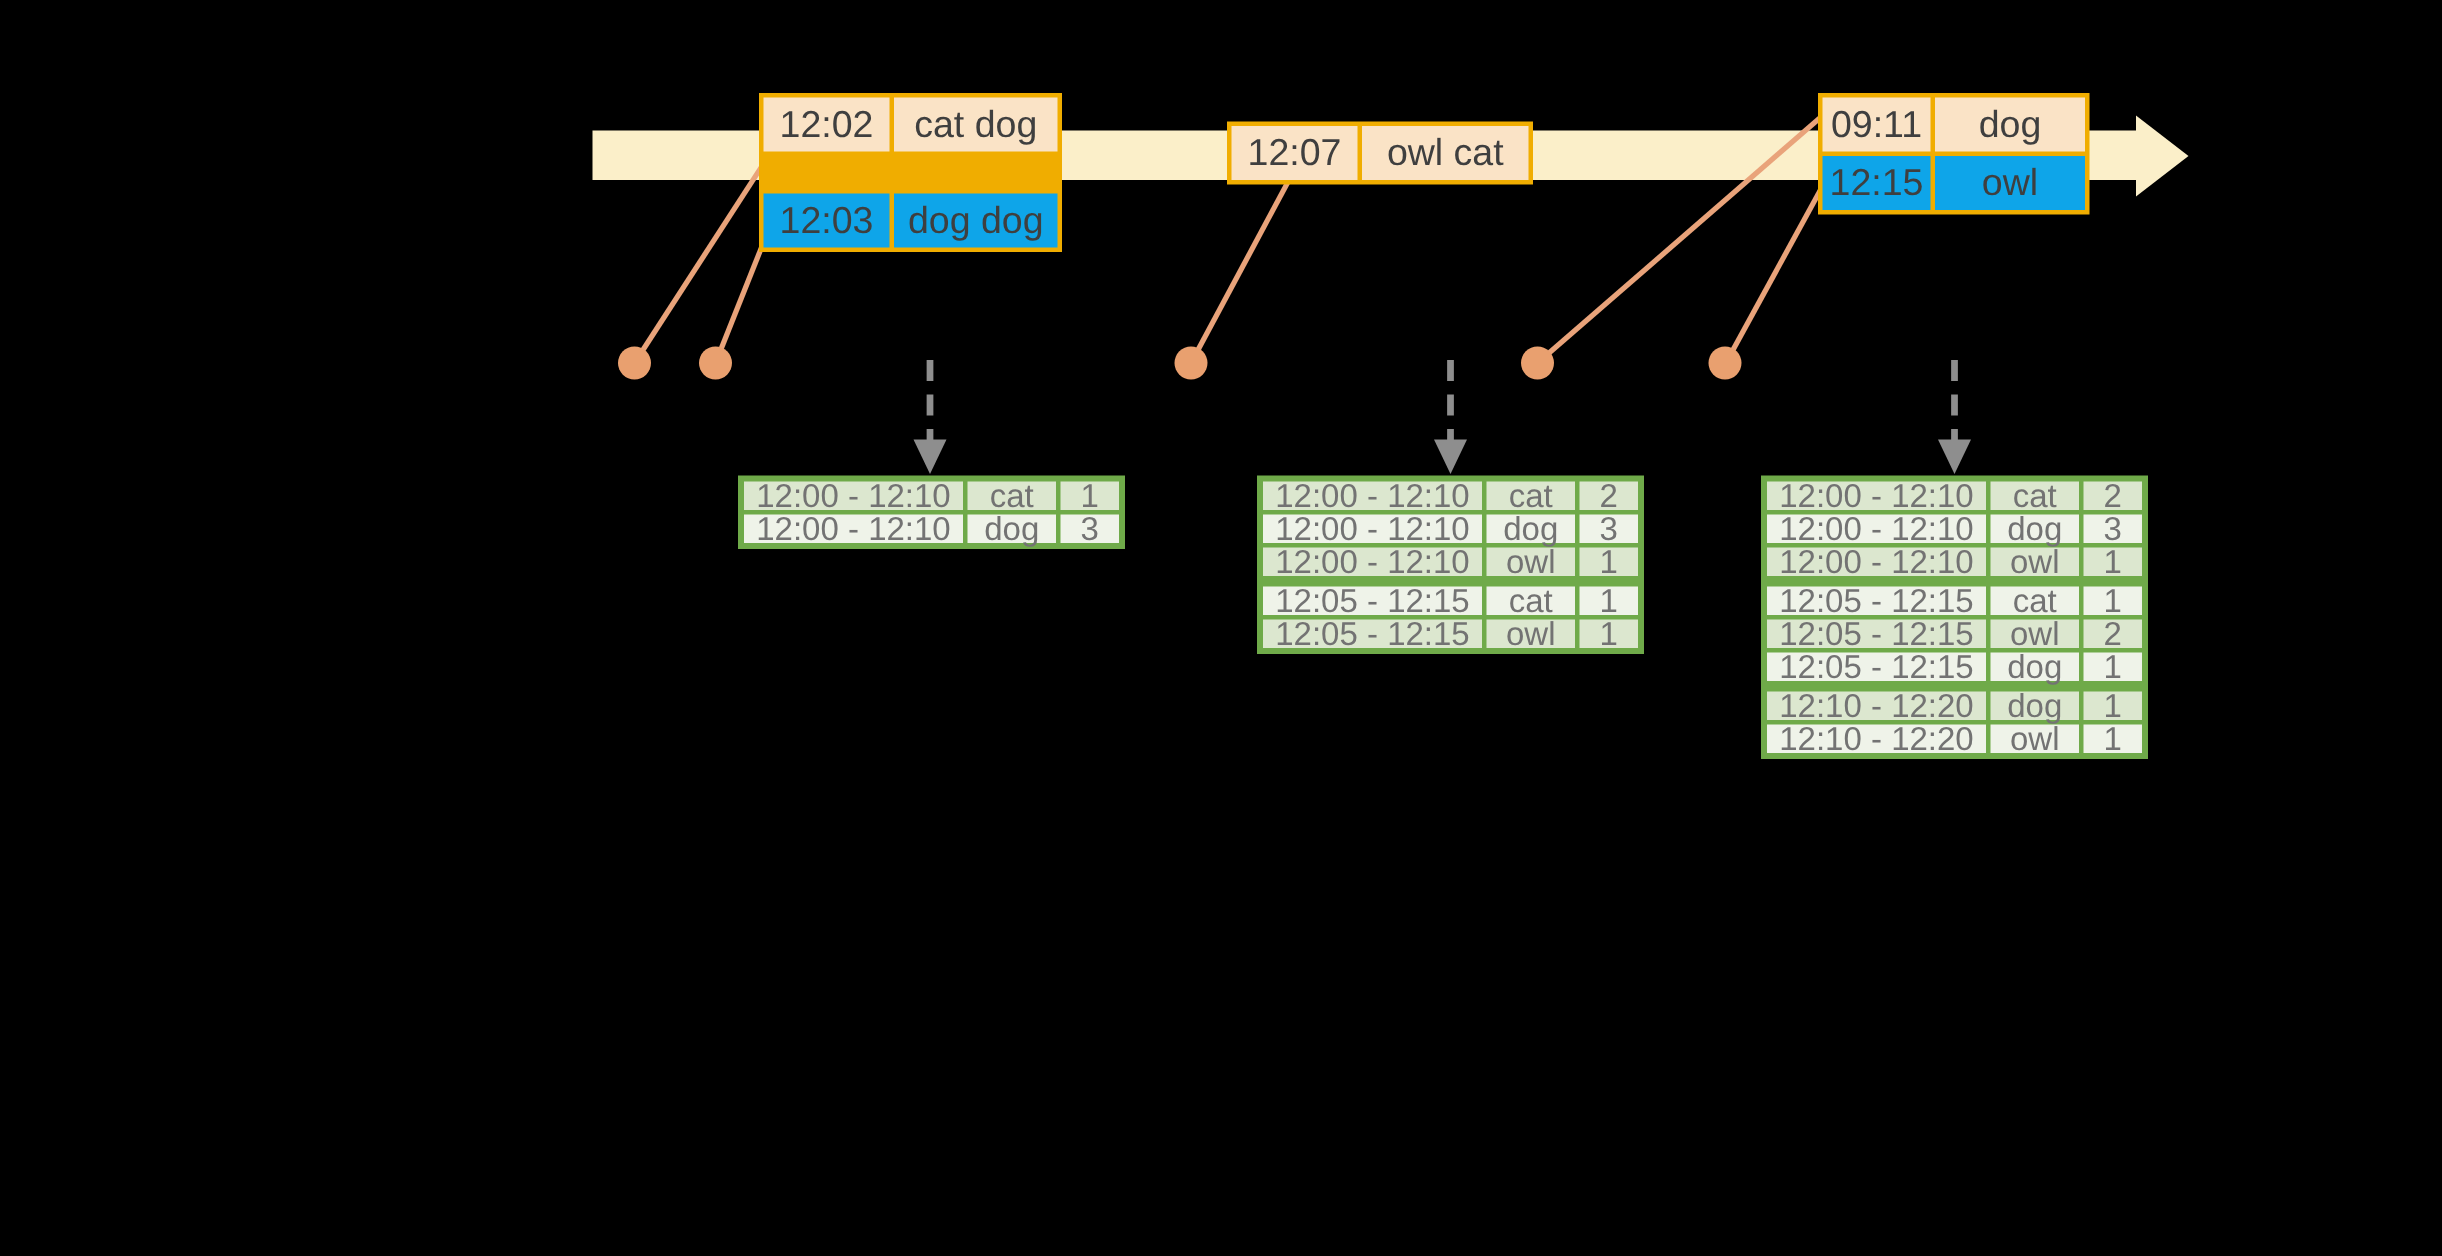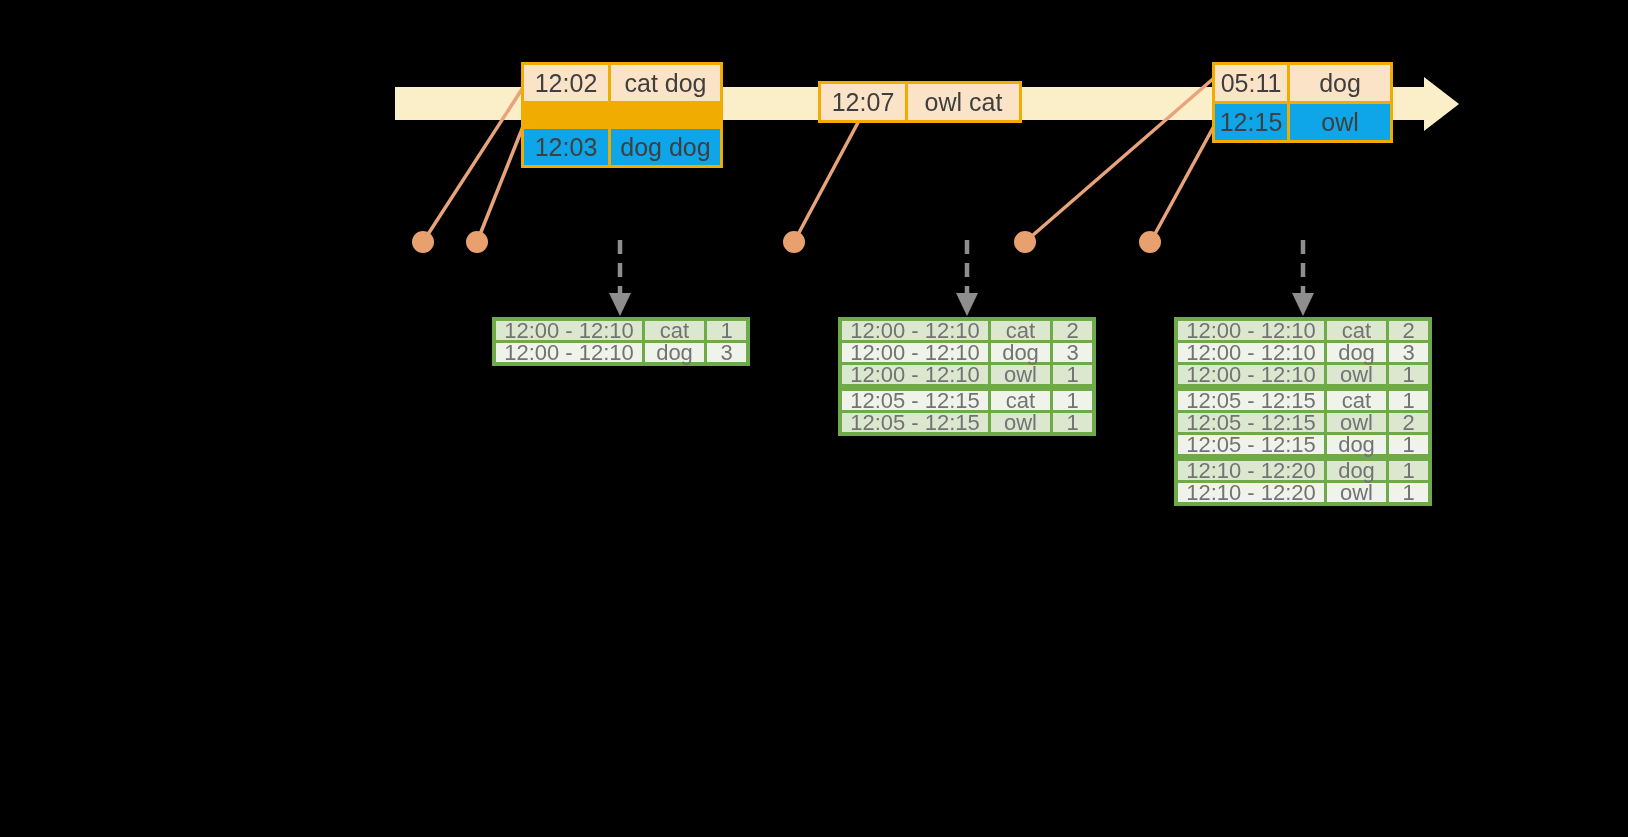--- a/index.html
+++ b/index.html
@@ -15,21 +15,21 @@
   
   #overlay{position:absolute;left:0;top:0;z-index:2;}
 
   
   .ebox{position:absolute;background:#F0AD00;padding:3px;display:flex;flex-direction:column;gap:3px;z-index:3;}
   .ebox .erow{display:grid;gap:3px;}
   .ebox .cell{height:36px;display:flex;align-items:center;justify-content:center;
               font-size:25px;color:#3F3F3F;}
   .fill-a{background:#FAE3C6;}
   .fill-b{background:#0ea5e9;}
-  #ebox1{left:521px;top:62px;width:196px;gap:28px;}
+  #ebox1{left:506px;top:62px;width:196px;gap:28px;}
   #ebox1 .erow{grid-template-columns:84px 1fr;}
   #ebox2{left:818px;top:81px;width:198px;}
   #ebox2 .erow{grid-template-columns:84px 1fr;}
   #ebox3{left:1212px;top:62px;width:175px;}
   #ebox3 .erow{grid-template-columns:72px 1fr;}
 
   
   .gtable{position:absolute;background:#6FAA49;padding:4px;display:flex;flex-direction:column;gap:3px;z-index:3;width:250px;}
   .gtable .rrow{display:grid;grid-template-columns:146px 59px 1fr;gap:3px;}
   .gtable .rrow.gsep{margin-top:4px;}
@@ -84,21 +84,21 @@
 
   <div class="ebox" id="ebox2">
     <div class="erow">
       <div class="cell fill-a">12:07</div>
       <div class="cell fill-a">owl cat</div>
     </div>
   </div>
 
   <div class="ebox" id="ebox3">
     <div class="erow">
-      <div class="cell fill-a">05:11</div>
+      <div class="cell fill-a">09:11</div>
       <div class="cell fill-a">dog</div>
     </div>
     <div class="erow">
       <div class="cell fill-b">12:15</div>
       <div class="cell fill-b">owl</div>
     </div>
   </div>
 
   <div class="gtable" id="rtable1">
     <div class="rrow">

